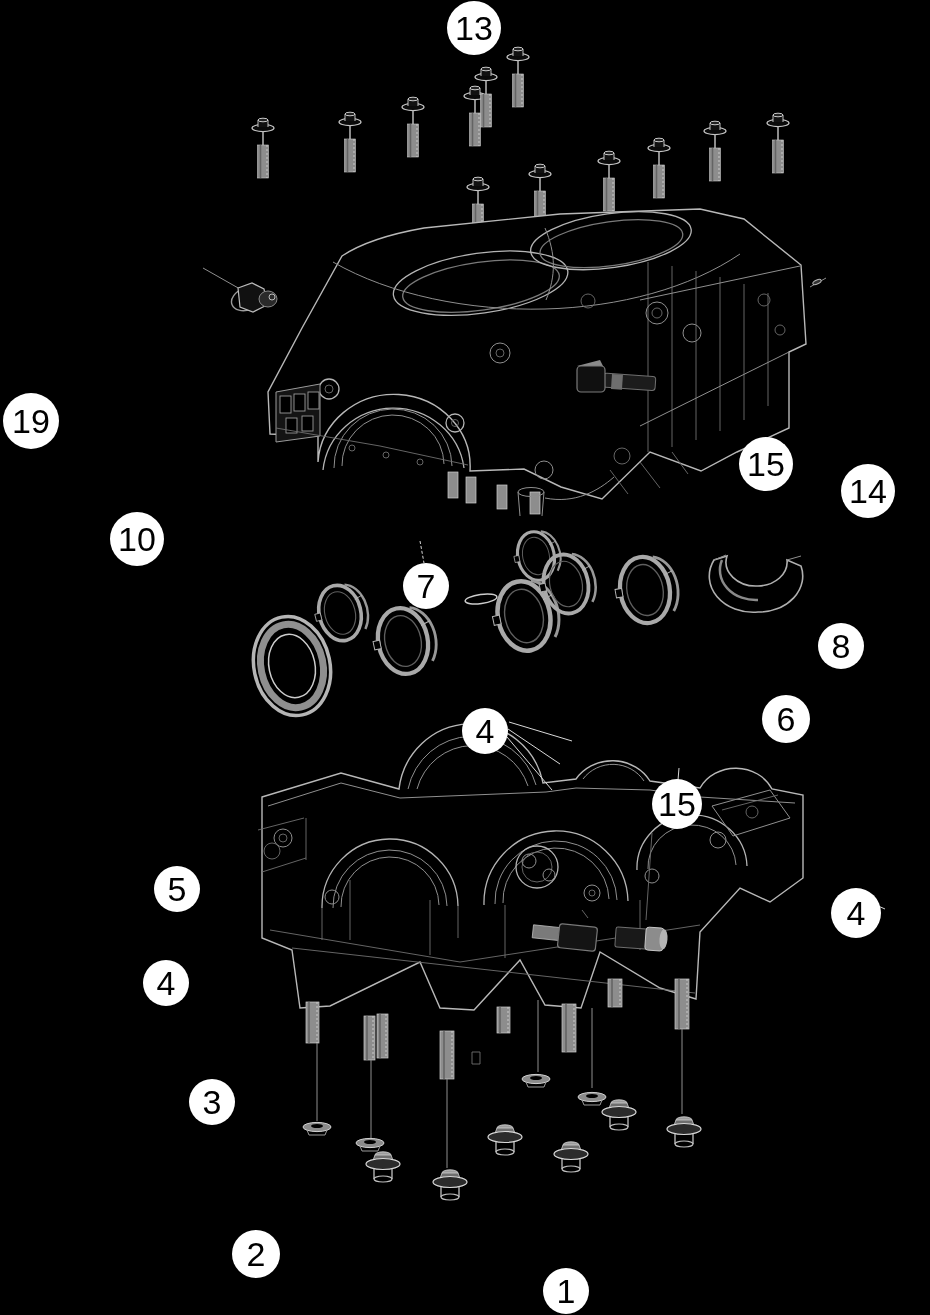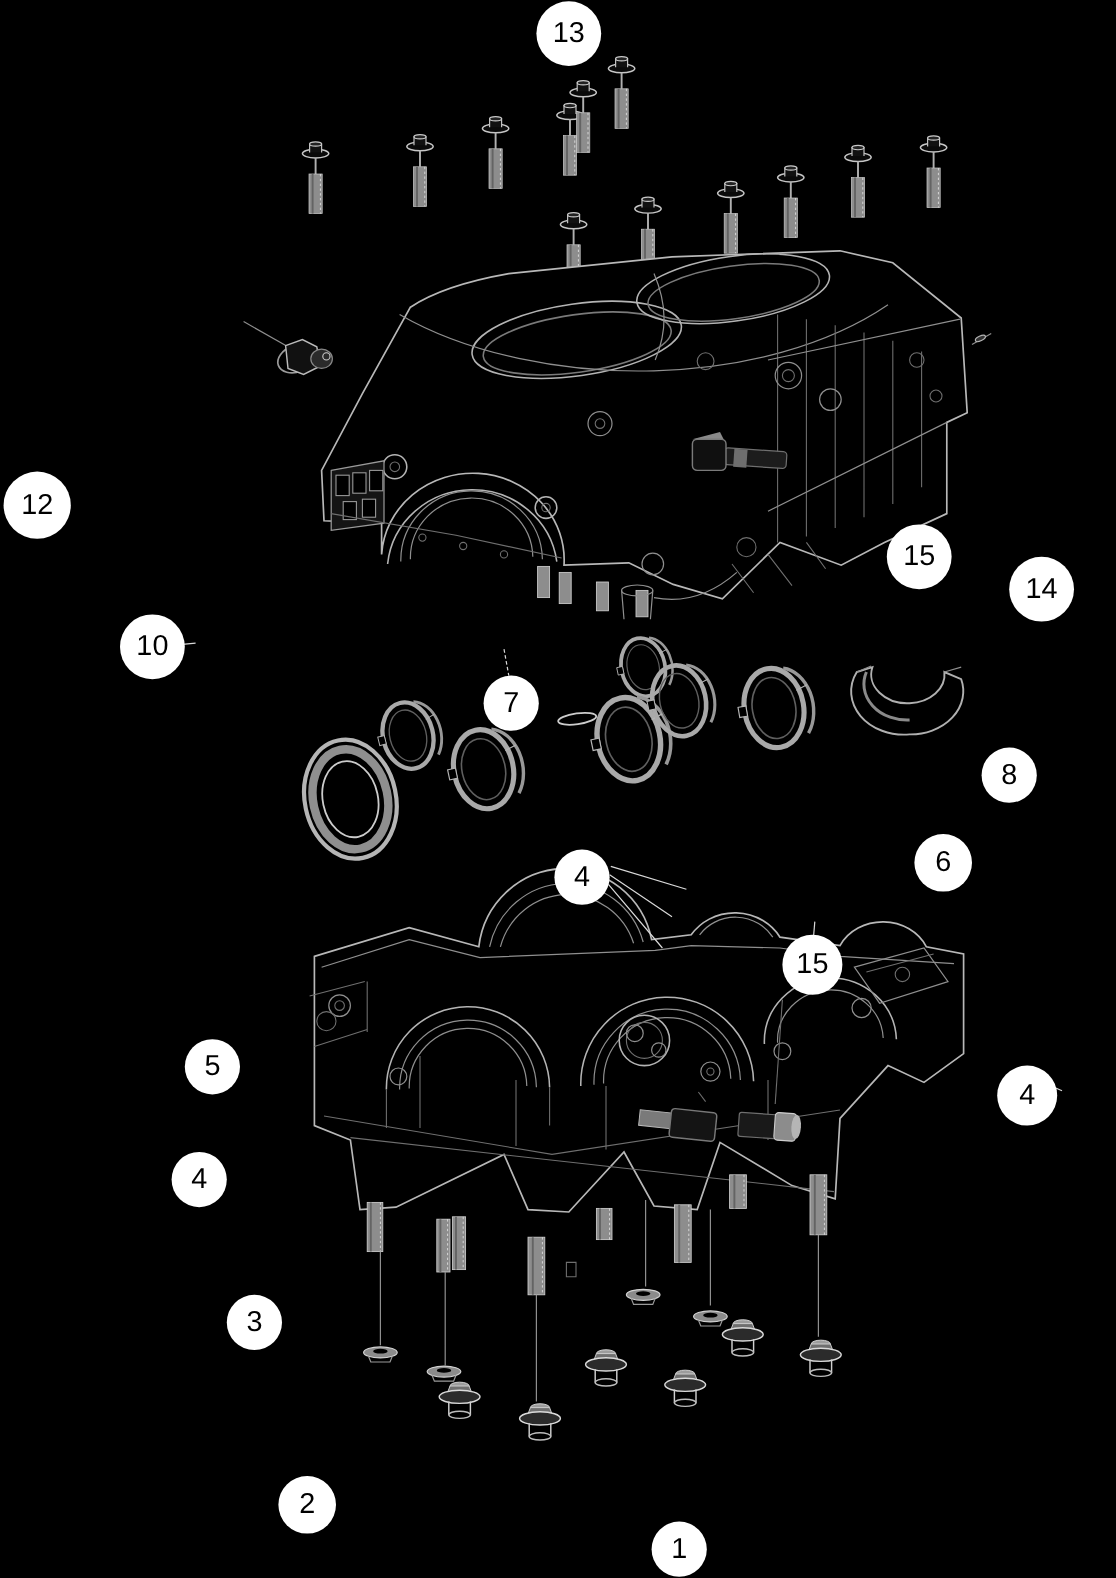--- a/index.html
+++ b/index.html
@@ -2,21 +2,21 @@
 <html><head>
 <meta charset="utf-8">
 <style>
   html,body{margin:0;padding:0;background:#000;}
   .stage{position:relative;width:930px;height:1315px;background:#000;overflow:hidden;
          font-family:"Liberation Sans","DejaVu Sans",sans-serif;}
   .stage svg{position:absolute;left:0;top:0;}
   #callout-layer{position:absolute;left:0;top:0;width:930px;height:1315px;}
   .callout{position:absolute;border-radius:50%;background:#fff;color:#000;
            display:flex;align-items:center;justify-content:center;
-           font-size:24px;line-height:1;user-select:none;cursor:pointer;}
+           font-size:34px;line-height:1;user-select:none;cursor:pointer;}
   .ln{fill:none;stroke:#b4b4b4;stroke-width:1.3;}
   .ln2{fill:none;stroke:#8f8f8f;stroke-width:1;}
   .ln3{fill:none;stroke:#6f6f6f;stroke-width:0.9;}
   .sil{fill:#000;stroke:#b8b8b8;stroke-width:1.4;}
   .thread{fill:#8d8d8d;stroke:#cfcfcf;stroke-width:0.7;}
   .lead{fill:none;stroke:#d9d9d9;stroke-width:1;}
 </style>
 </head>
 <body>
 
@@ -270,22 +270,22 @@
     <path class="lead" stroke-dasharray="3,2" d="M784,444 L784,480"></path>
     <path class="lead" d="M679,768 L678,780"></path>
     <path class="lead" d="M152,537 L163,536"></path>
     <path class="lead" d="M876,905 L885,909"></path>
     <path class="lead" d="M508,729 L560,764 M507,737 L552,790 M509,722 L572,741"></path>
   </g>
 </svg>
 
 <div id="callout-layer">
       <div class="callout" style="left: 447px; top: 1px; height: 54px; width: 54px;">13</div>
-      <div class="callout" style="left: 3px; top: 393px; height: 56px; width: 56px;">12</div>
-      <div class="callout" style="left: 100px; top: 512px; height: 54px; width: 54px;">10</div>
+      <div class="callout" style="left: 3px; top: 393px; height: 56px; width: 56px;">19</div>
+      <div class="callout" style="left: 110px; top: 512px; height: 54px; width: 54px;">10</div>
       <div class="callout" style="left: 403px; top: 563px; height: 46px; width: 46px;">7</div>
       <div class="callout" style="left: 739px; top: 437px; height: 54px; width: 54px;">15</div>
       <div class="callout" style="left: 841px; top: 464px; height: 54px; width: 54px;">14</div>
       <div class="callout" style="left: 818px; top: 623px; height: 46px; width: 46px;">8</div>
       <div class="callout" style="left: 762px; top: 695px; height: 48px; width: 48px;">6</div>
       <div class="callout" style="left: 462px; top: 708px; height: 46px; width: 46px;">4</div>
       <div class="callout" style="left: 652px; top: 779px; height: 50px; width: 50px;">15</div>
       <div class="callout" style="left: 154px; top: 866px; height: 46px; width: 46px;">5</div>
       <div class="callout" style="left: 831px; top: 888px; height: 50px; width: 50px;">4</div>
       <div class="callout" style="left: 143px; top: 960px; height: 46px; width: 46px;">4</div>

